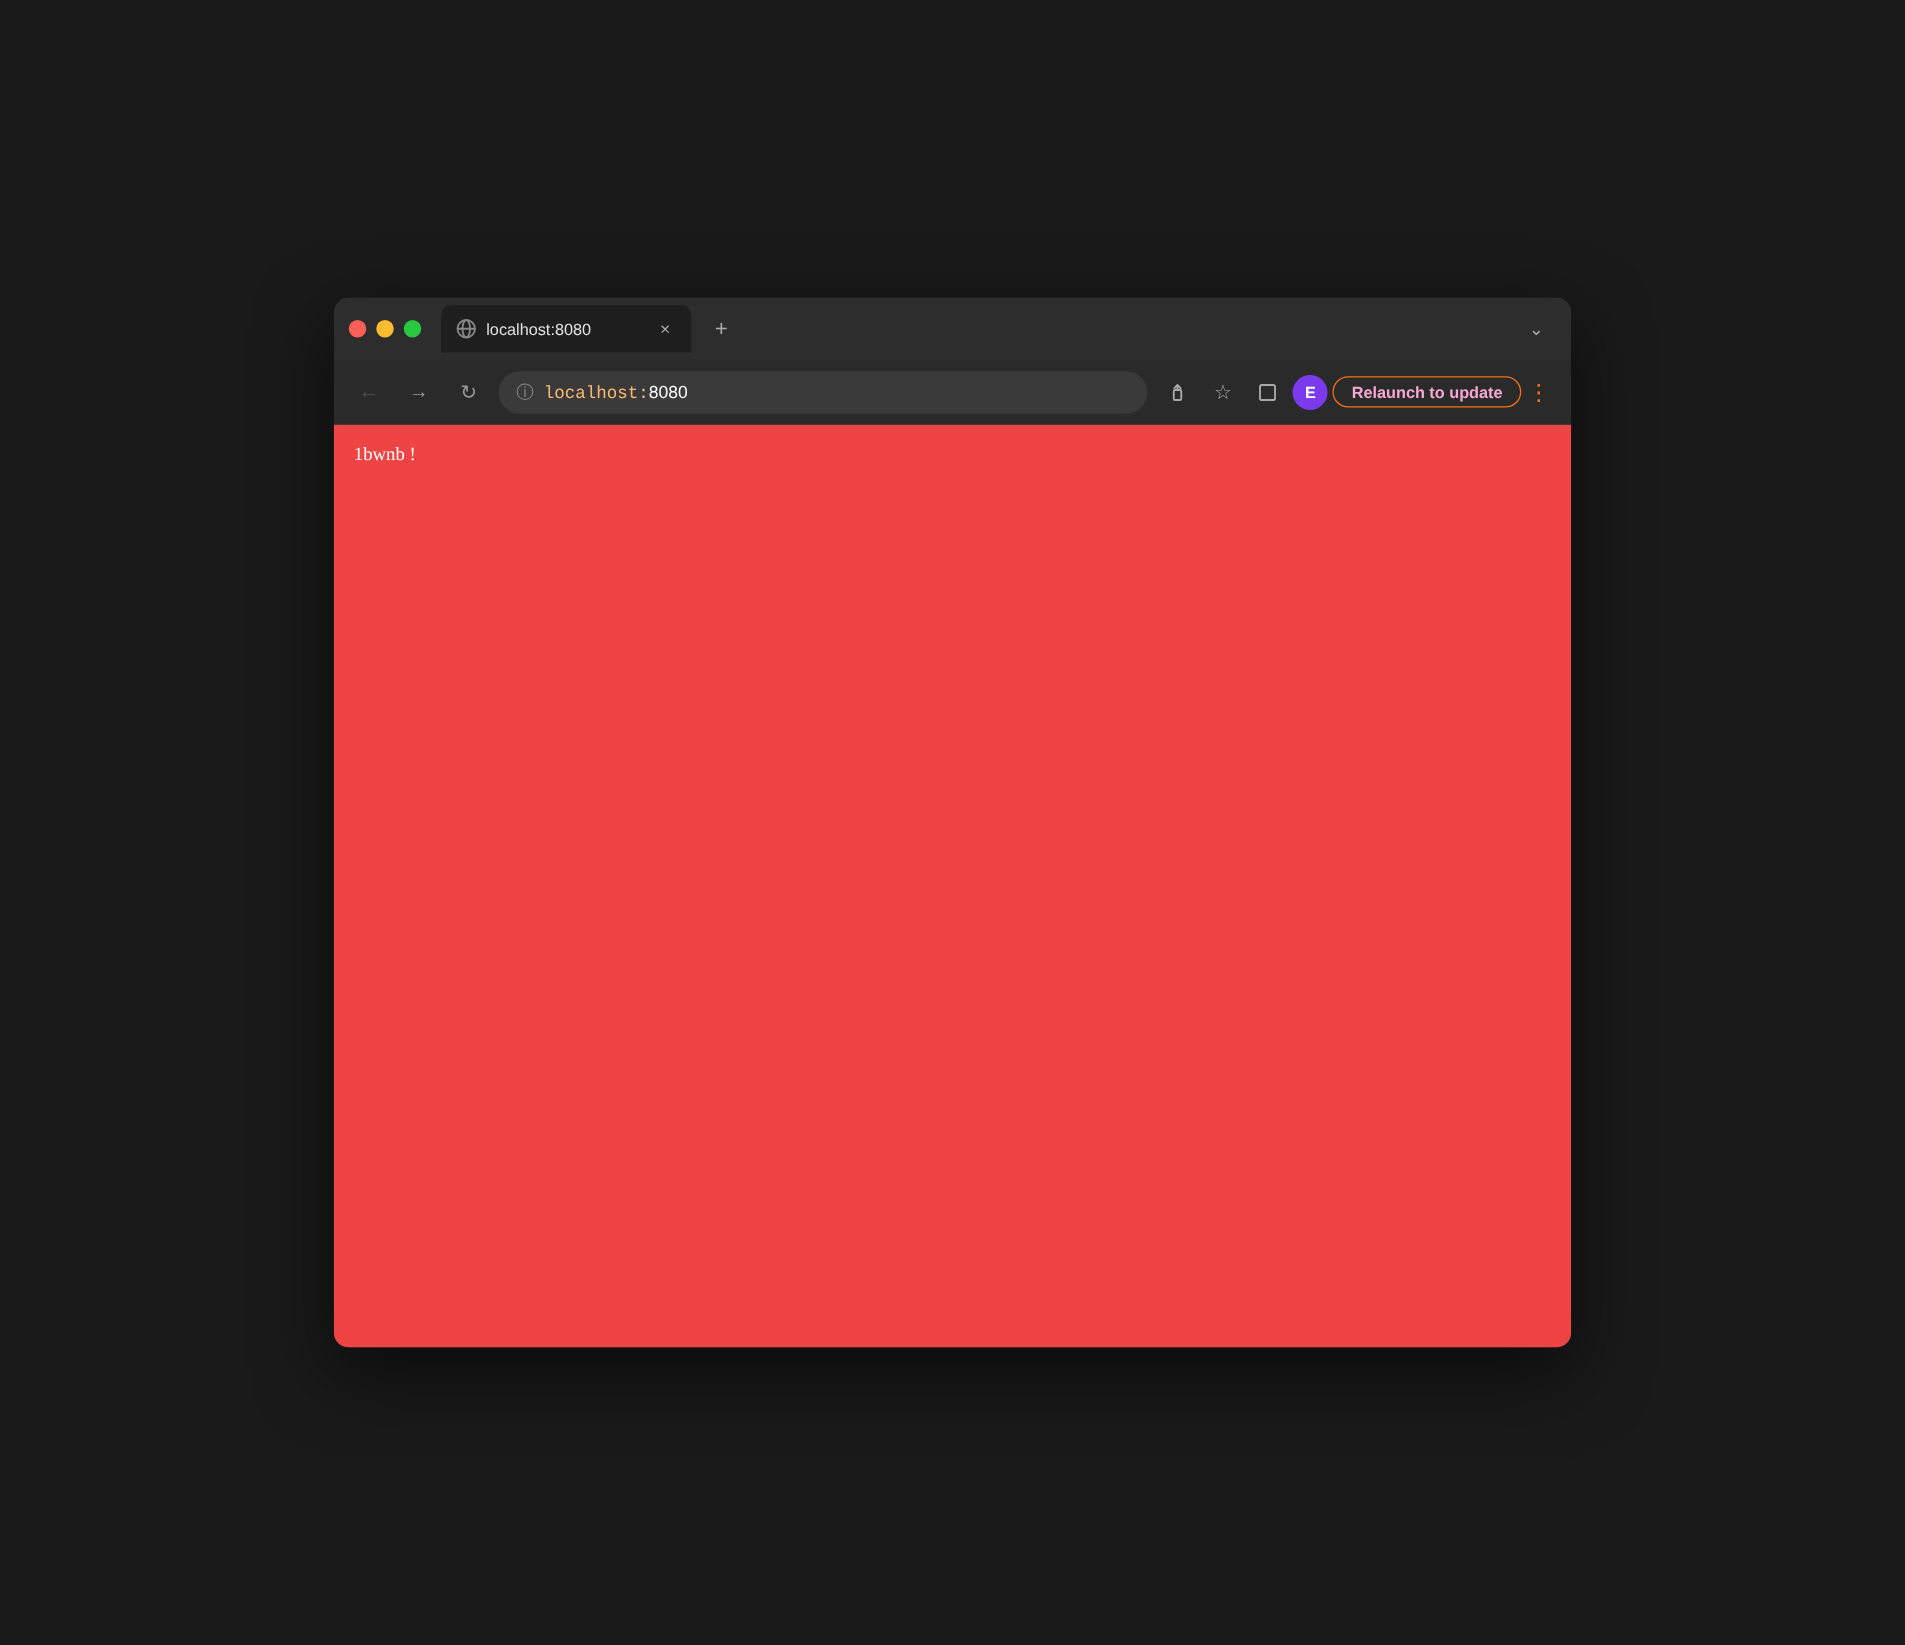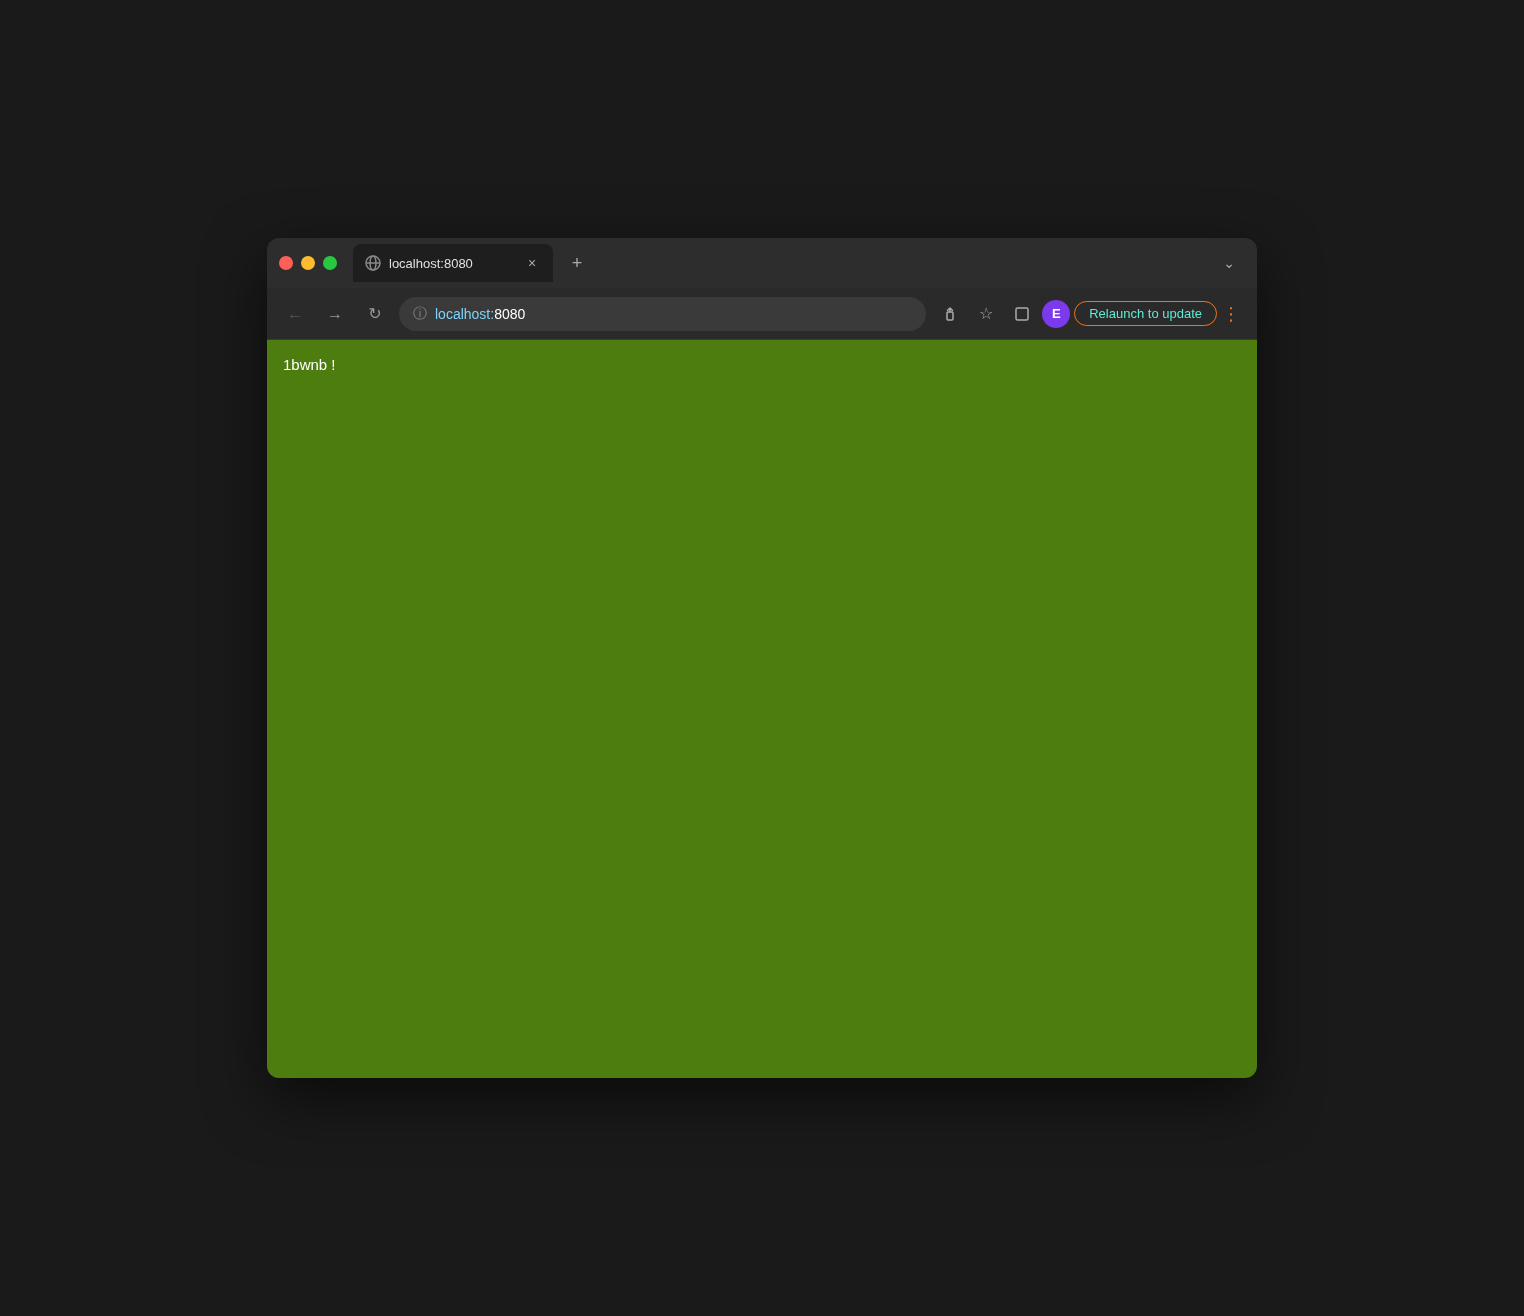--- a/index.html
+++ b/index.html
@@ -169,21 +169,22 @@
       font-size: 14px;
       flex: 1;
     }
 
     .address-text .highlight {
       color: #ffffff;
       margin-top: 12px;
     }
 
     .address-text .dim {
-      color: #7dd3fc;
+      color: #fdba74;
+      font-family: Liberation Mono, monospace;
     }
 
     .nav-actions {
       display: flex;
       align-items: center;
       gap: 4px;
     }
 
     .action-btn {
       width: 32px;
@@ -211,48 +212,48 @@
       cursor: pointer;
     }
 
     .relaunch-btn {
       display: flex;
       align-items: center;
       gap: 4px;
       border: 1.5px solid #f97316;
       border-radius: 20px;
       padding: 4px 14px;
-      color: #5eead4;
+      color: #f9a8d4;
       font-size: 13px;
-      font-weight: 400;
+      font-weight: 700;
       cursor: pointer;
       background: transparent;
       white-space: nowrap;
     }
 
     .more-btn {
       width: 28px;
       height: 28px;
       display: flex;
       align-items: center;
       justify-content: center;
       color: #f97316;
       font-size: 18px;
       cursor: pointer;
       margin-left: -4px;
     }
 
     
     .page-content {
       flex: 1;
-      background: #4d7c0f;
+      background: #ef4444;
       padding: 16px;
       color: #ffffff;
       font-size: 15px;
-      font-family: Liberation Sans, sans-serif;
+      font-family: Liberation Serif, serif;
     }
   </style>
 </head>
 <body>
 
 <div class="browser-window">
 
   <div class="tab-bar">
     <div class="traffic-lights">
       <div class="traffic-light traffic-light-red"></div>

